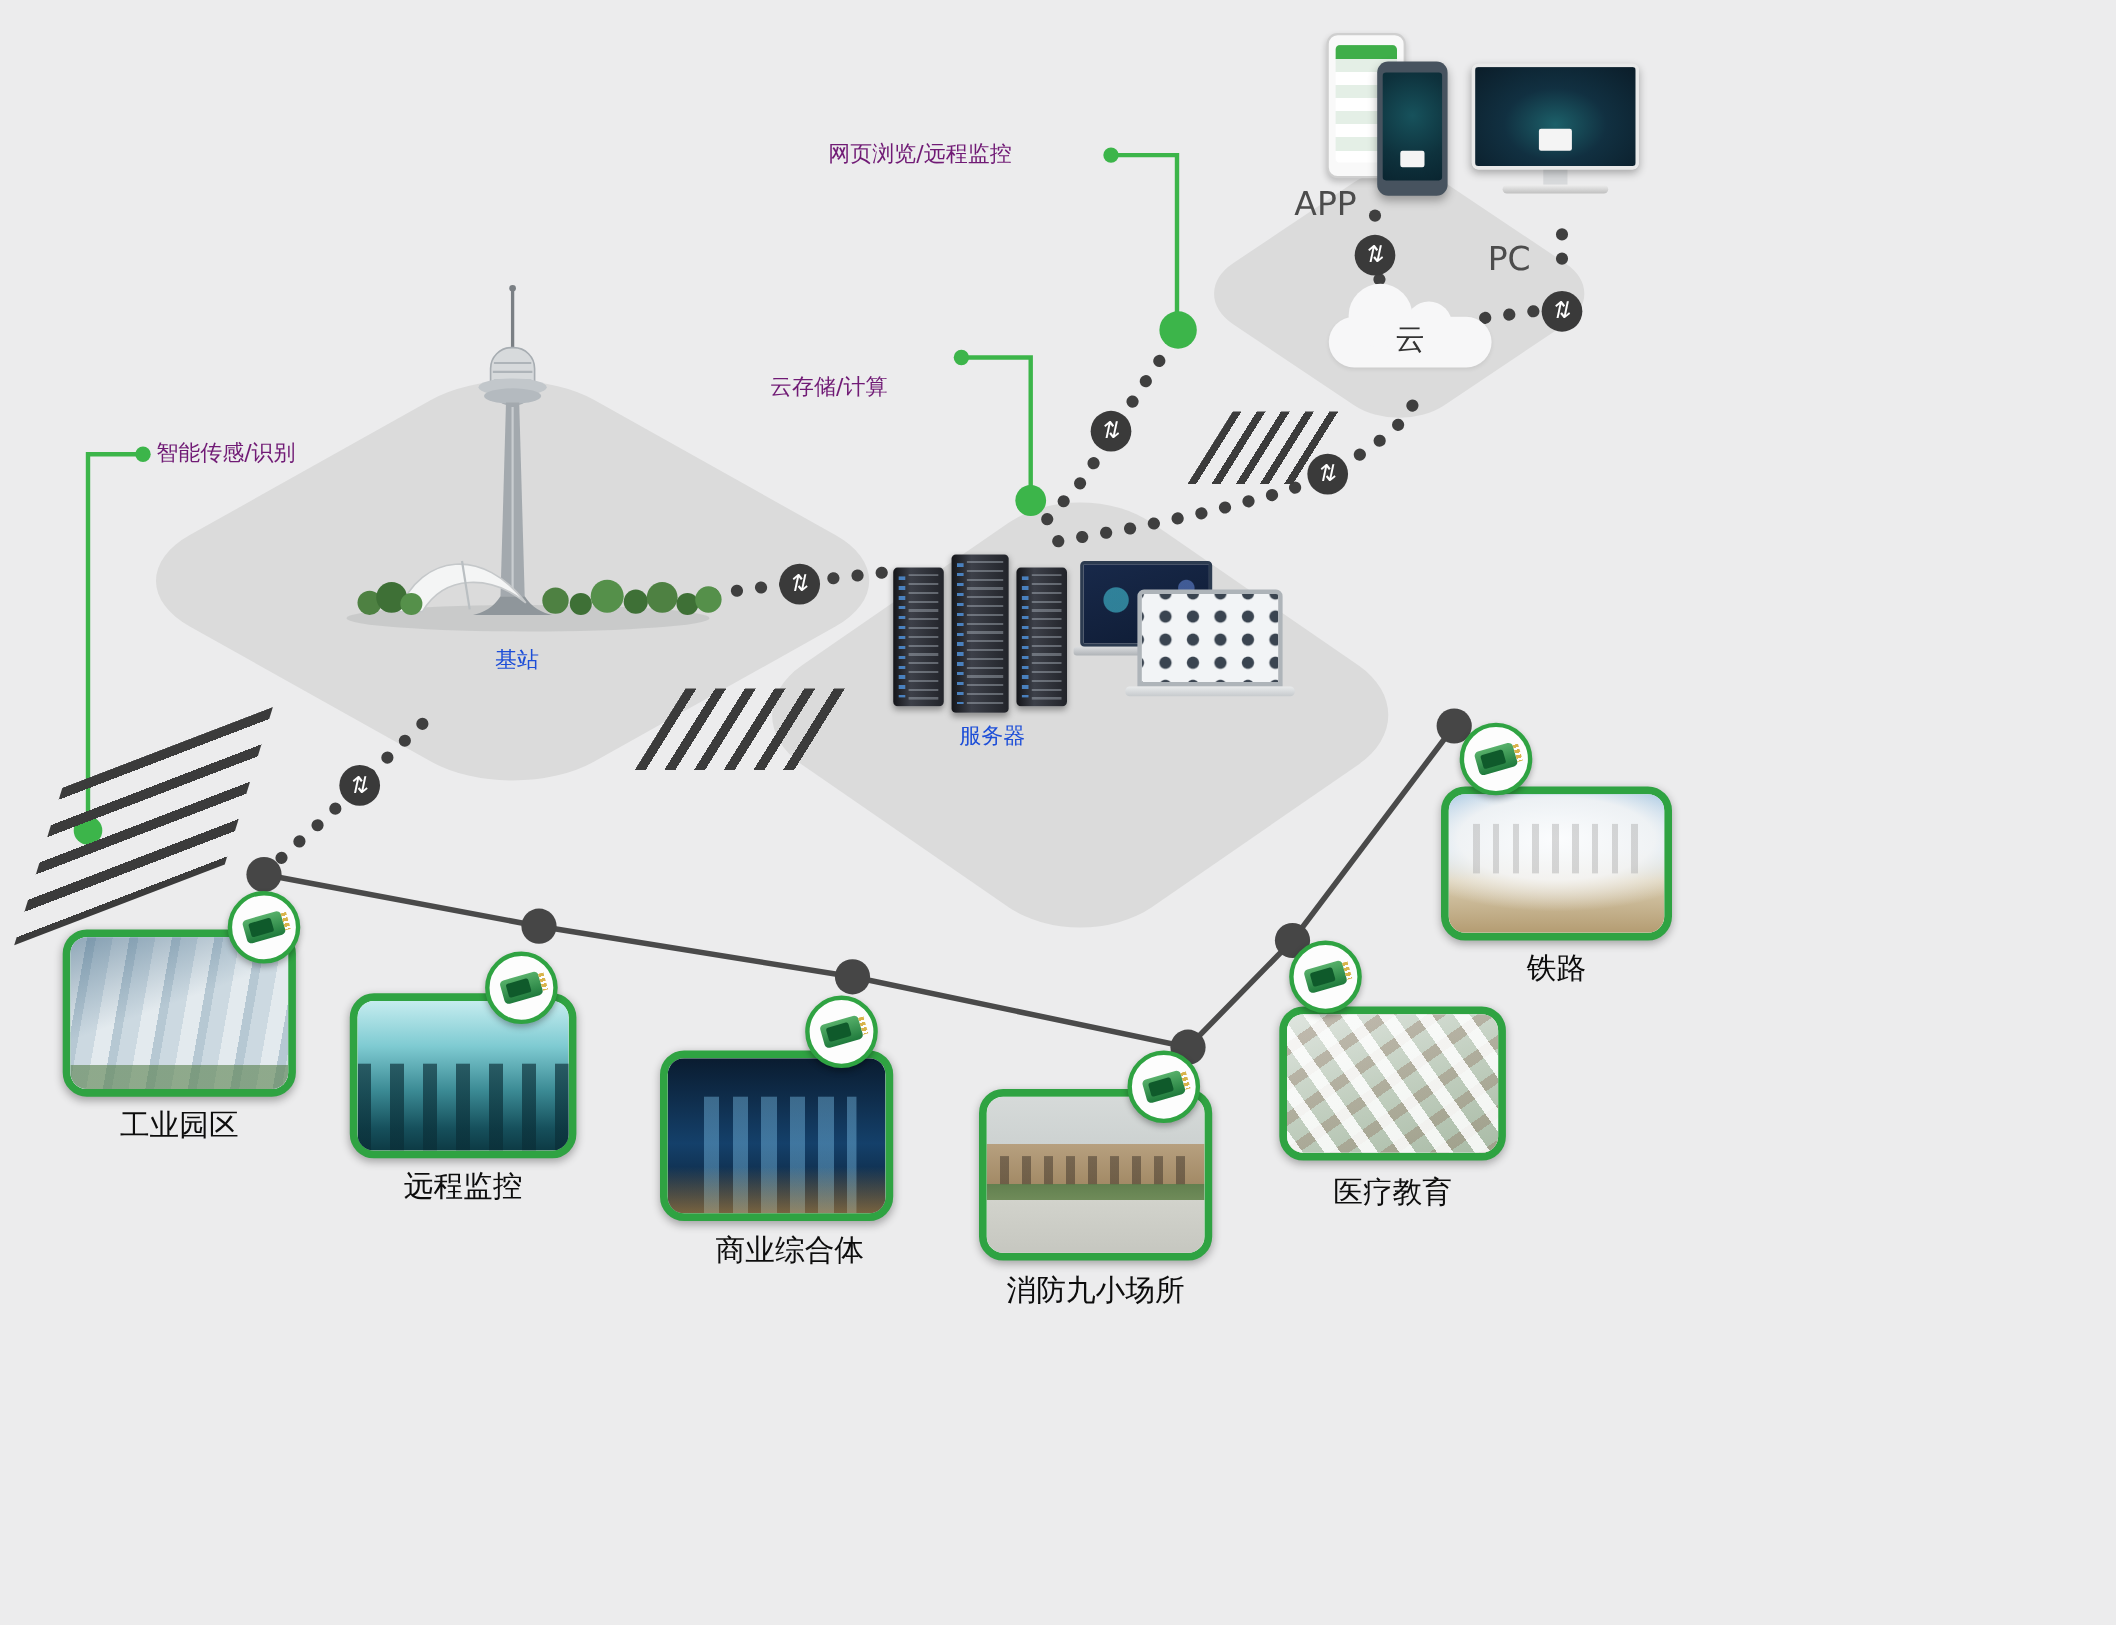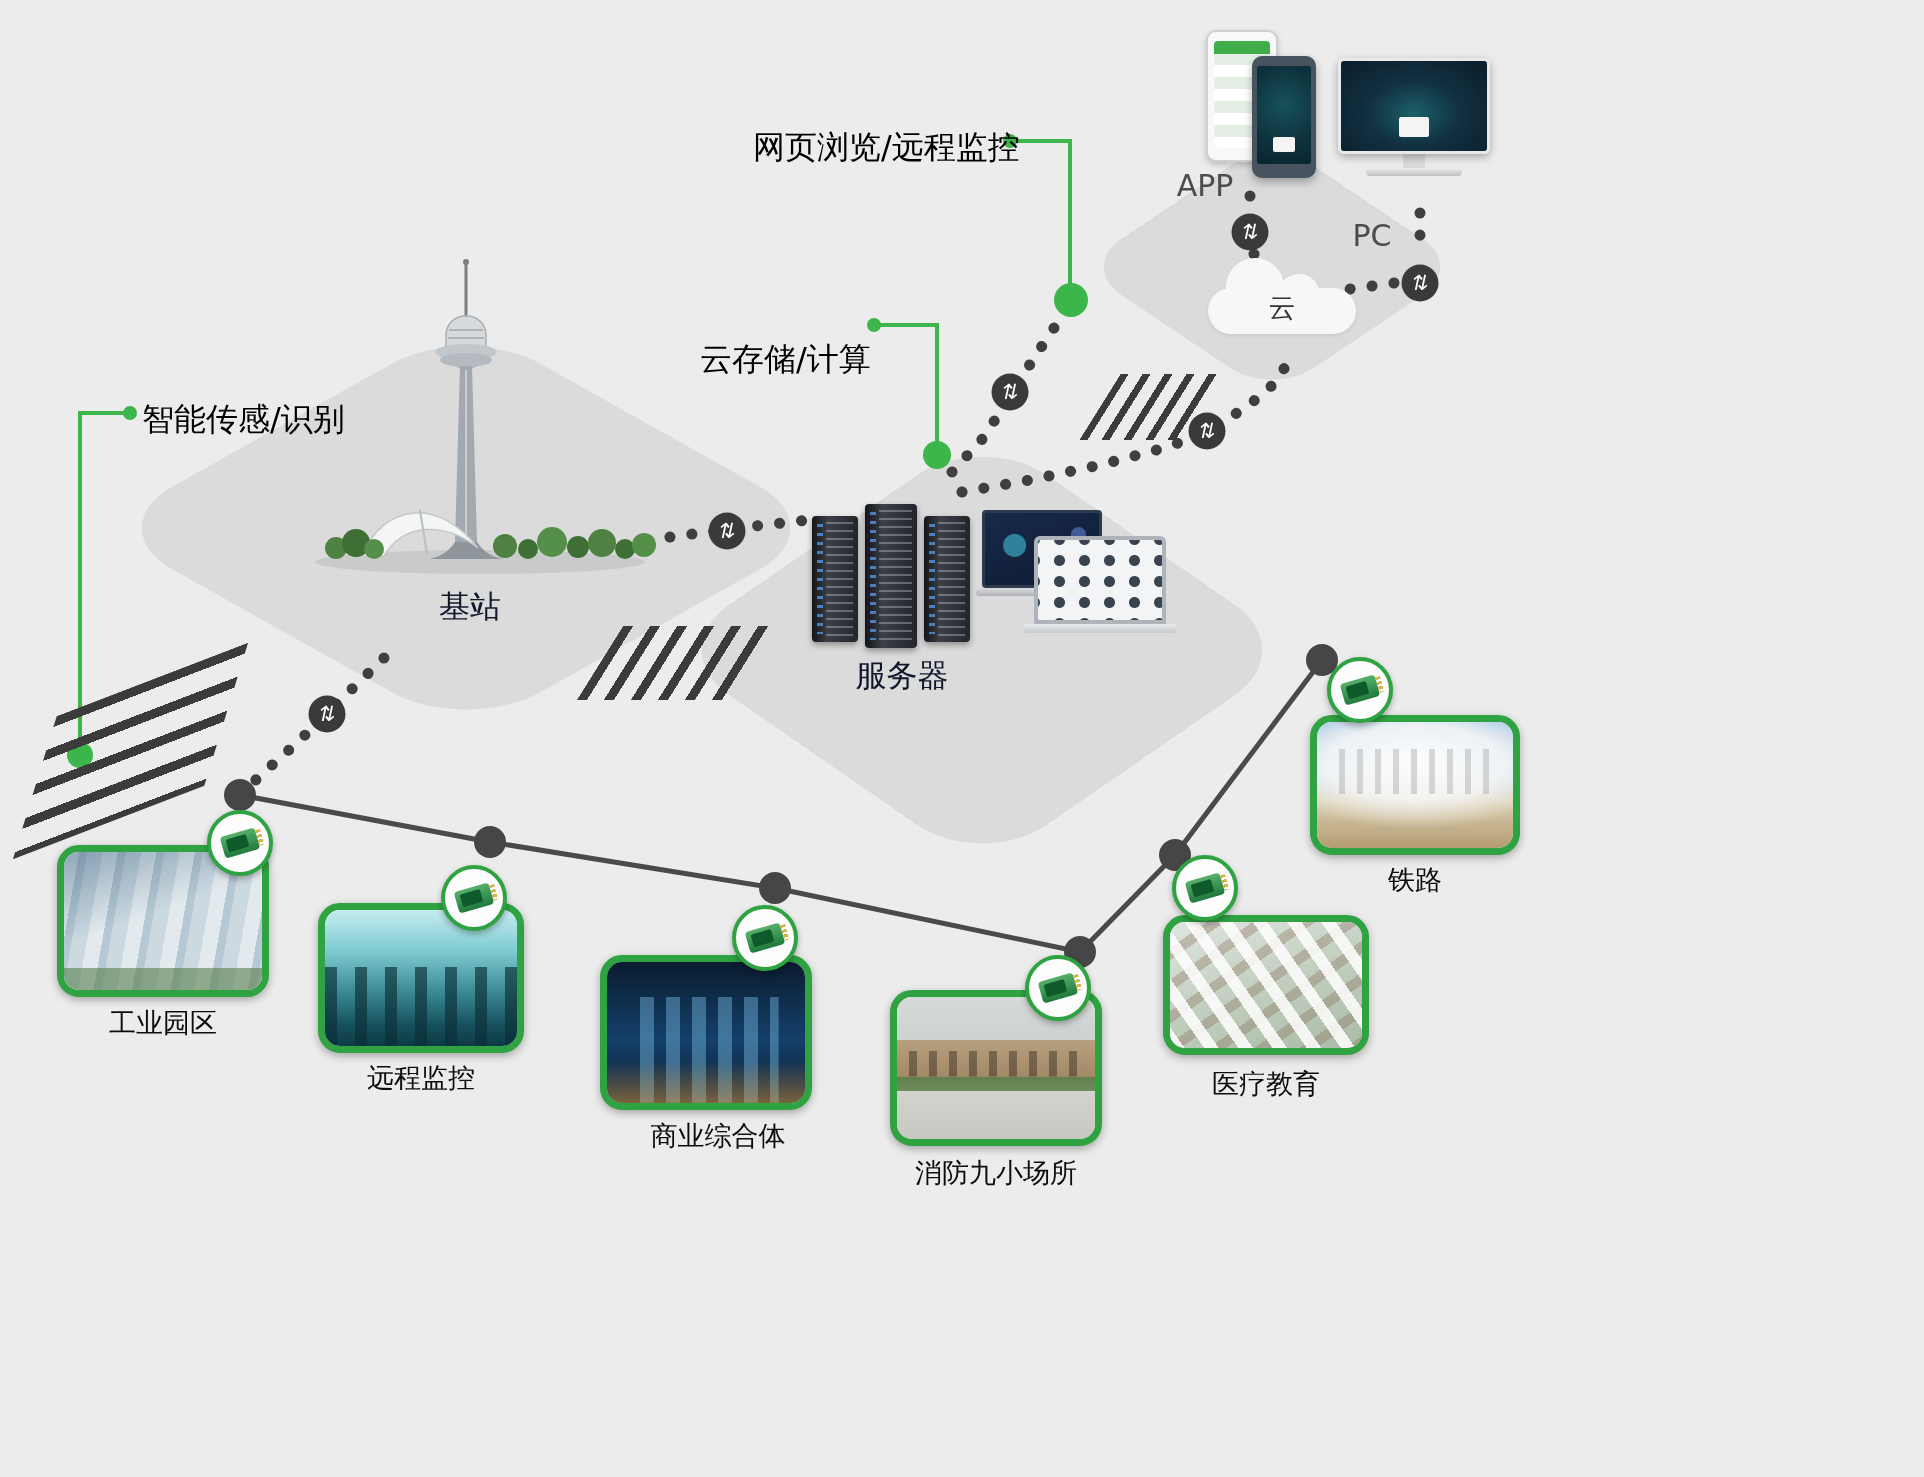--- a/index.html
+++ b/index.html
@@ -136,22 +136,22 @@
 
   
   .transfer-icon {
     position: absolute; z-index: 5; width: 37px; height: 37px; border-radius: 50%;
     background: #3a3a3a; color: #fff; display: flex; align-items: center; justify-content: center;
     font-size: 21px; line-height: 1; transform: translate(-50%, -50%);
   }
   .transfer-icon span { transform: skewX(-12deg); }
 
   
-  .callout { position: absolute; z-index: 6; font-size: 32px; color: #000000; white-space: nowrap; text-align: right; }
-  .node-label { position: absolute; z-index: 6; font-size: 31px; color: #0f172a; white-space: nowrap; transform: translateX(-50%); }
+  .callout { position: absolute; z-index: 6; font-size: 20px; color: #701a75; white-space: nowrap; text-align: right; }
+  .node-label { position: absolute; z-index: 6; font-size: 20px; color: #1d4ed8; white-space: nowrap; transform: translateX(-50%); }
   #label-os { font-weight: 700; transform: none; }
   #label-app, #label-pc { color: #4c4c4c; font-size: 30px; }
 
   
   .site-card {
     position: absolute; z-index: 4; border: 7px solid #2fa342; border-radius: 22px;
     overflow: hidden; box-shadow: 0 3px 8px rgba(0,0,0,.3); background: #fff;
   }
   .photo { position: absolute; inset: 0; }
   .photo-industrial {

